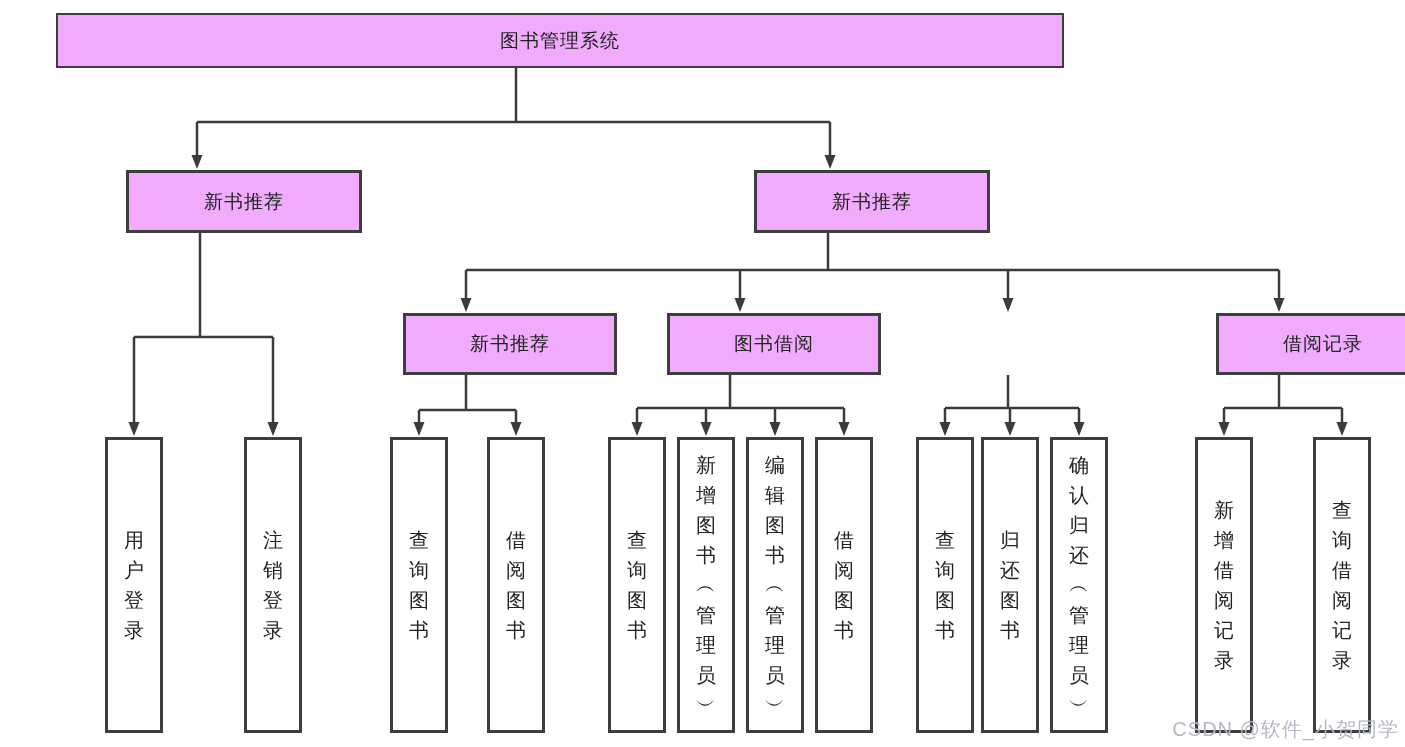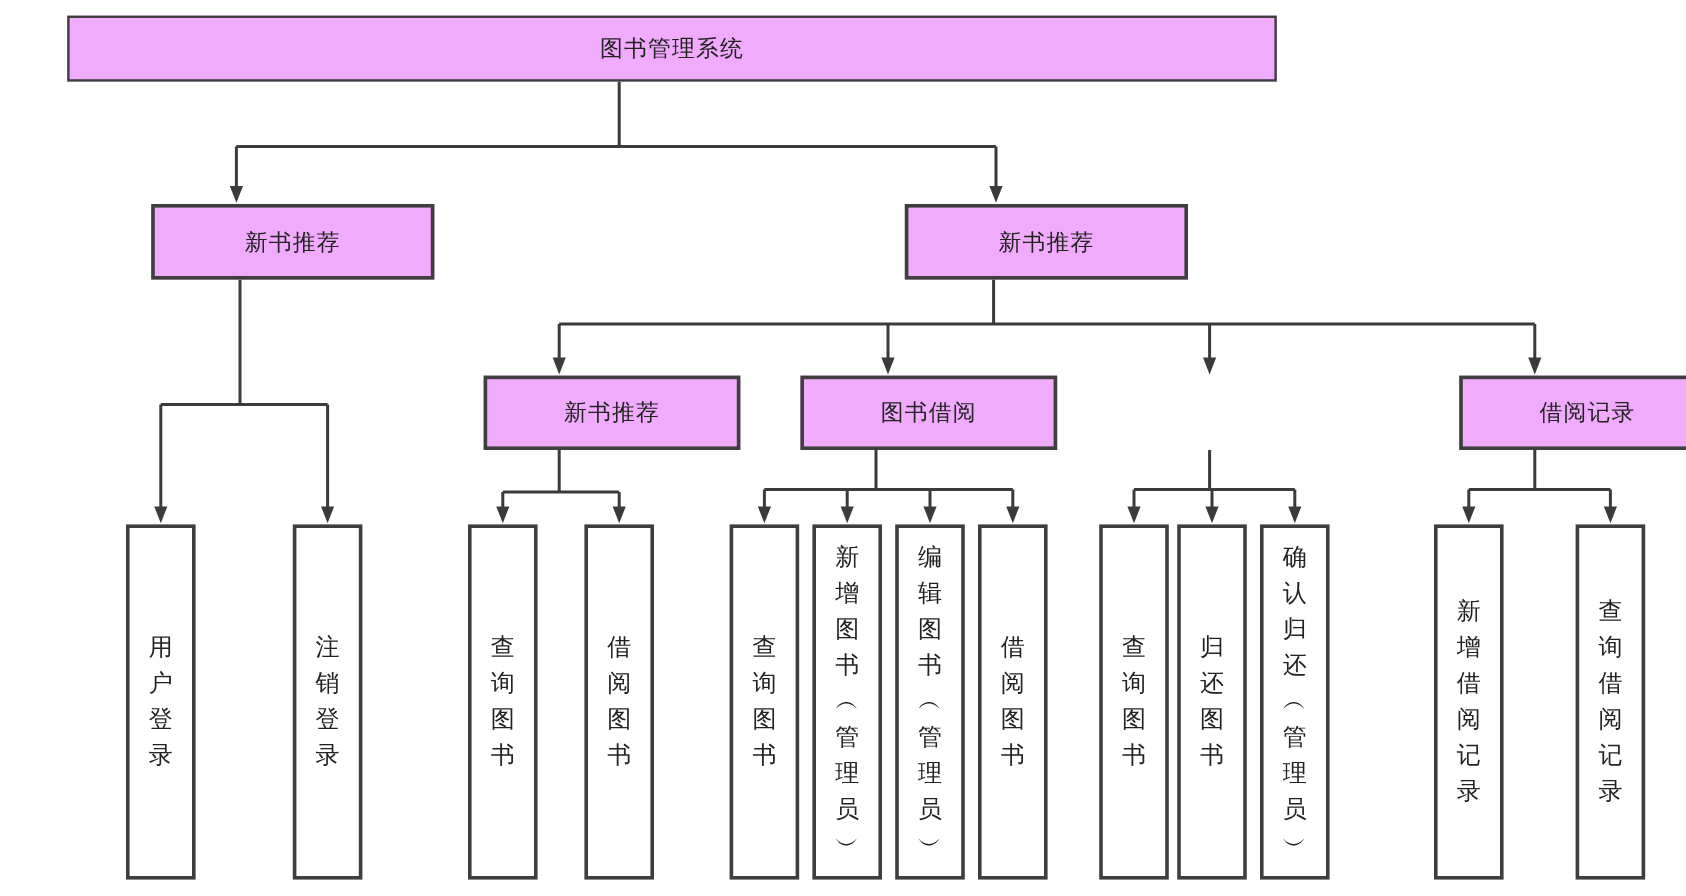--- a/index.html
+++ b/index.html
@@ -178,13 +178,14 @@
   </div>
   <div class="vnode" style="left:1313px;top:437px;width:58px;height:296px;">
     <span class="vlabel">查
 询
 借
 阅
 记
 录</span>
   </div>
 
+  <div class="watermark">CSDN @软件_小贺同学</div>
 </div>
 
 </body></html>

